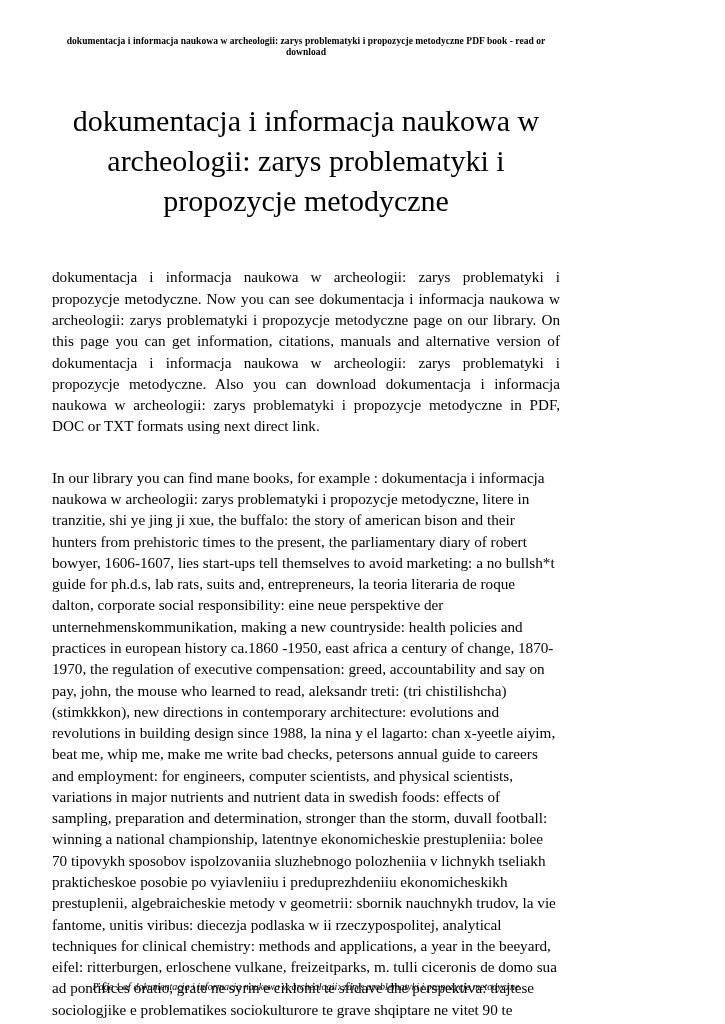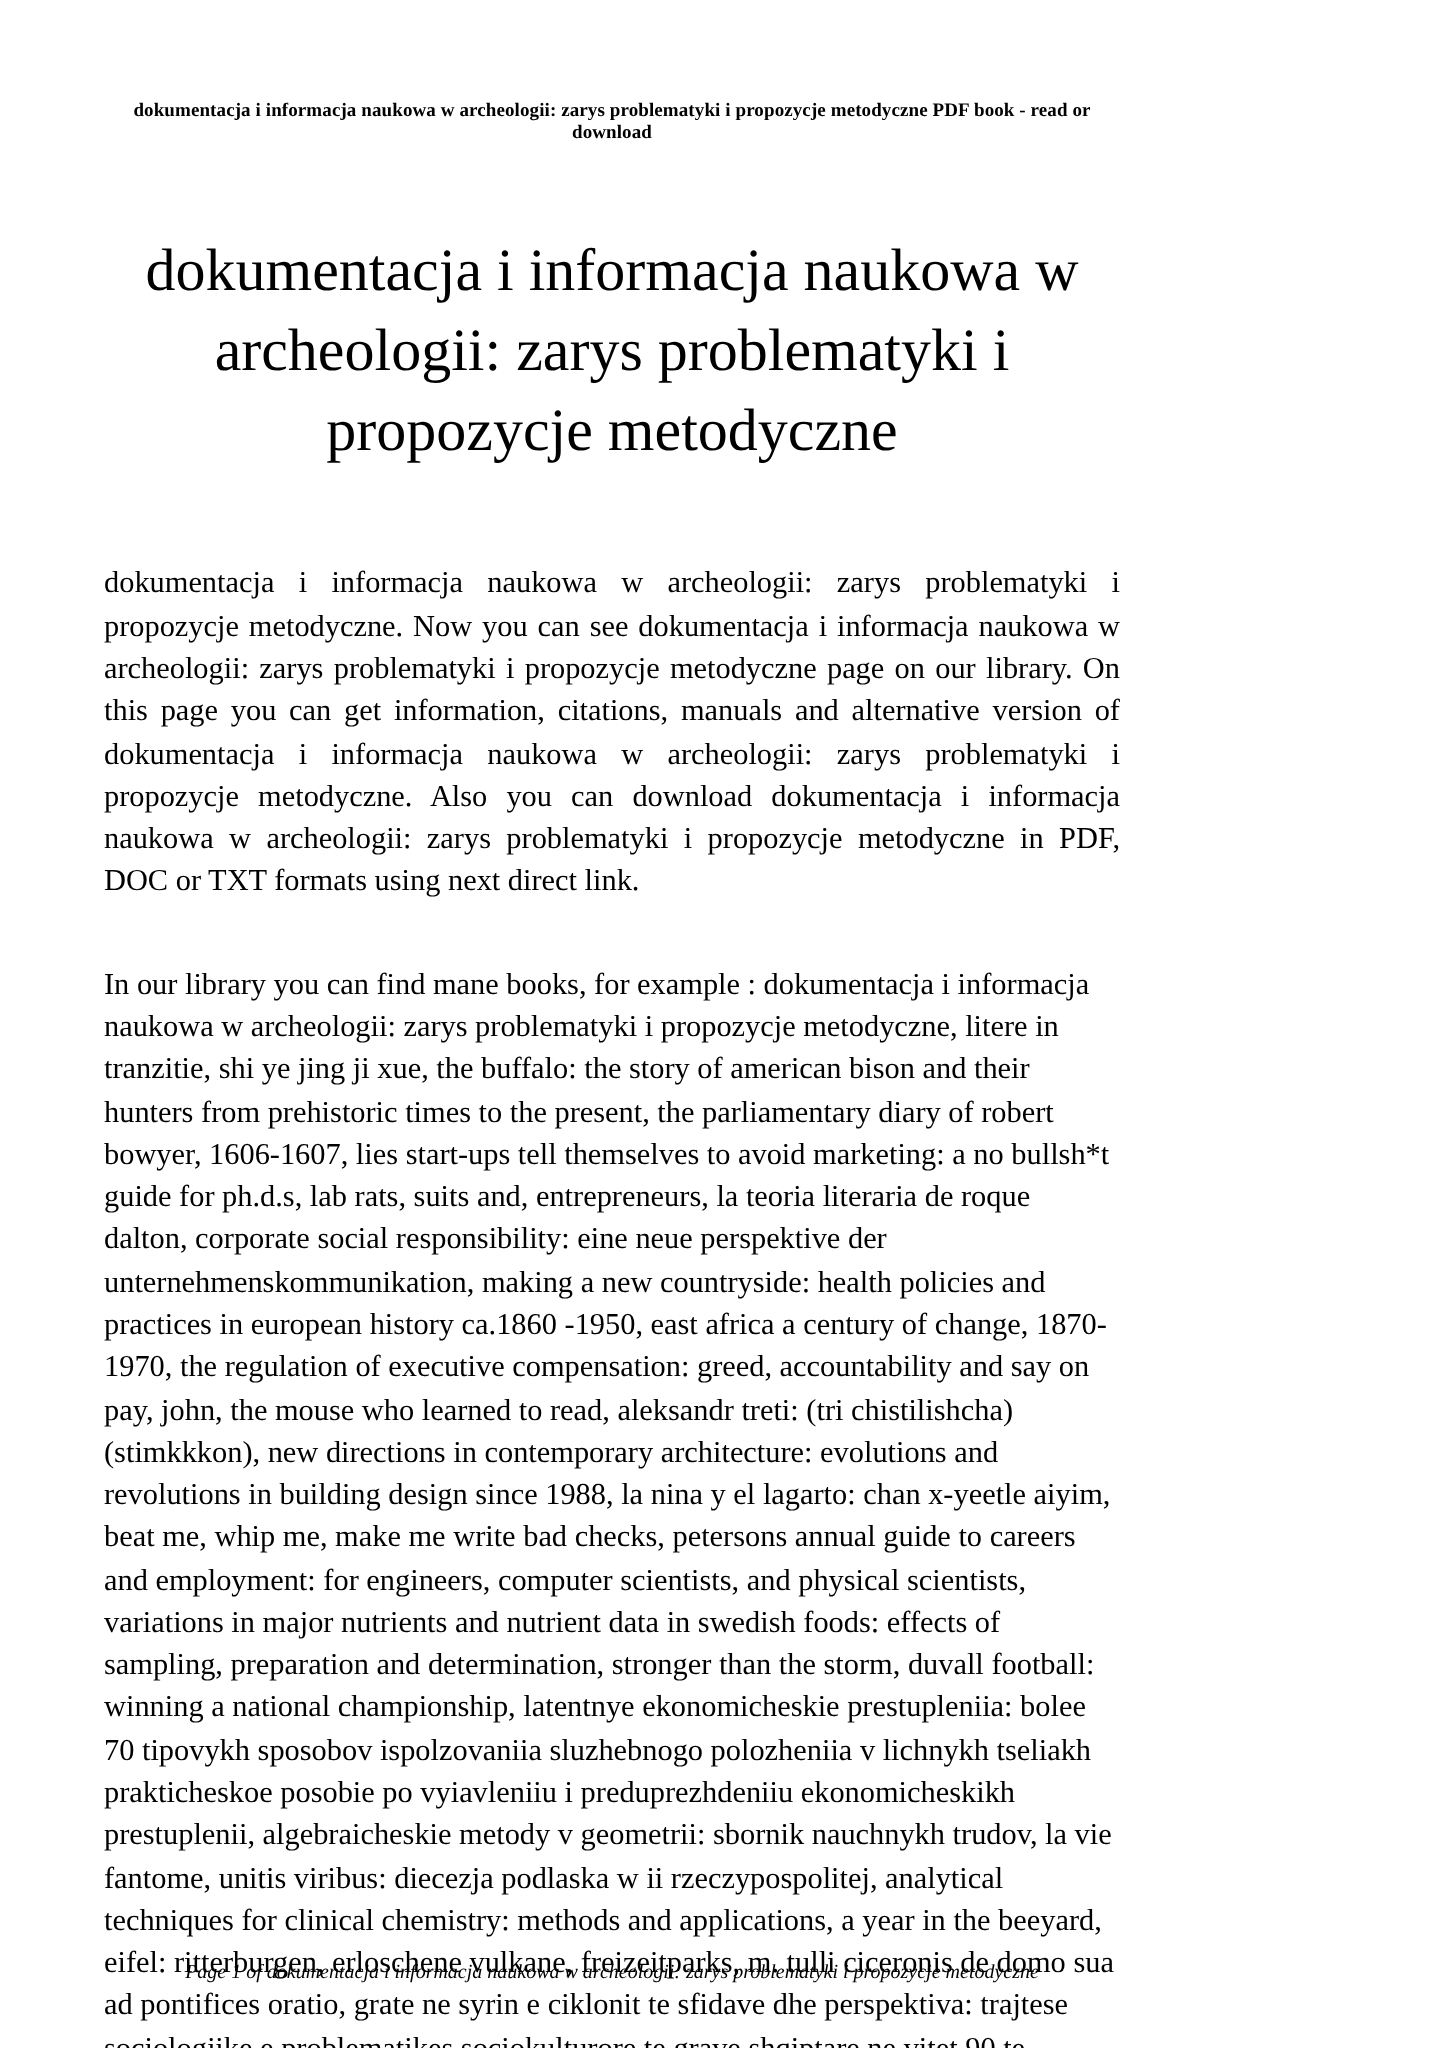--- a/index.html
+++ b/index.html
@@ -12,21 +12,21 @@
     height: 1024px;
     font-family: "Liberation Serif", serif;
     color: #000000;
     position: relative;
     overflow: hidden;
   }
   .page {
     width: 612px;
     height: 1024px;
     box-sizing: border-box;
-    padding: 15px 52px;
+    padding: 0 52px;
     position: relative;
   }
   .header-line {
     font-family: "Liberation Serif", serif;
     font-weight: bold;
     font-size: 9.5px;
     text-align: center;
     padding-top: 36px;
     letter-spacing: 0.05px;
     line-height: 1.2;

